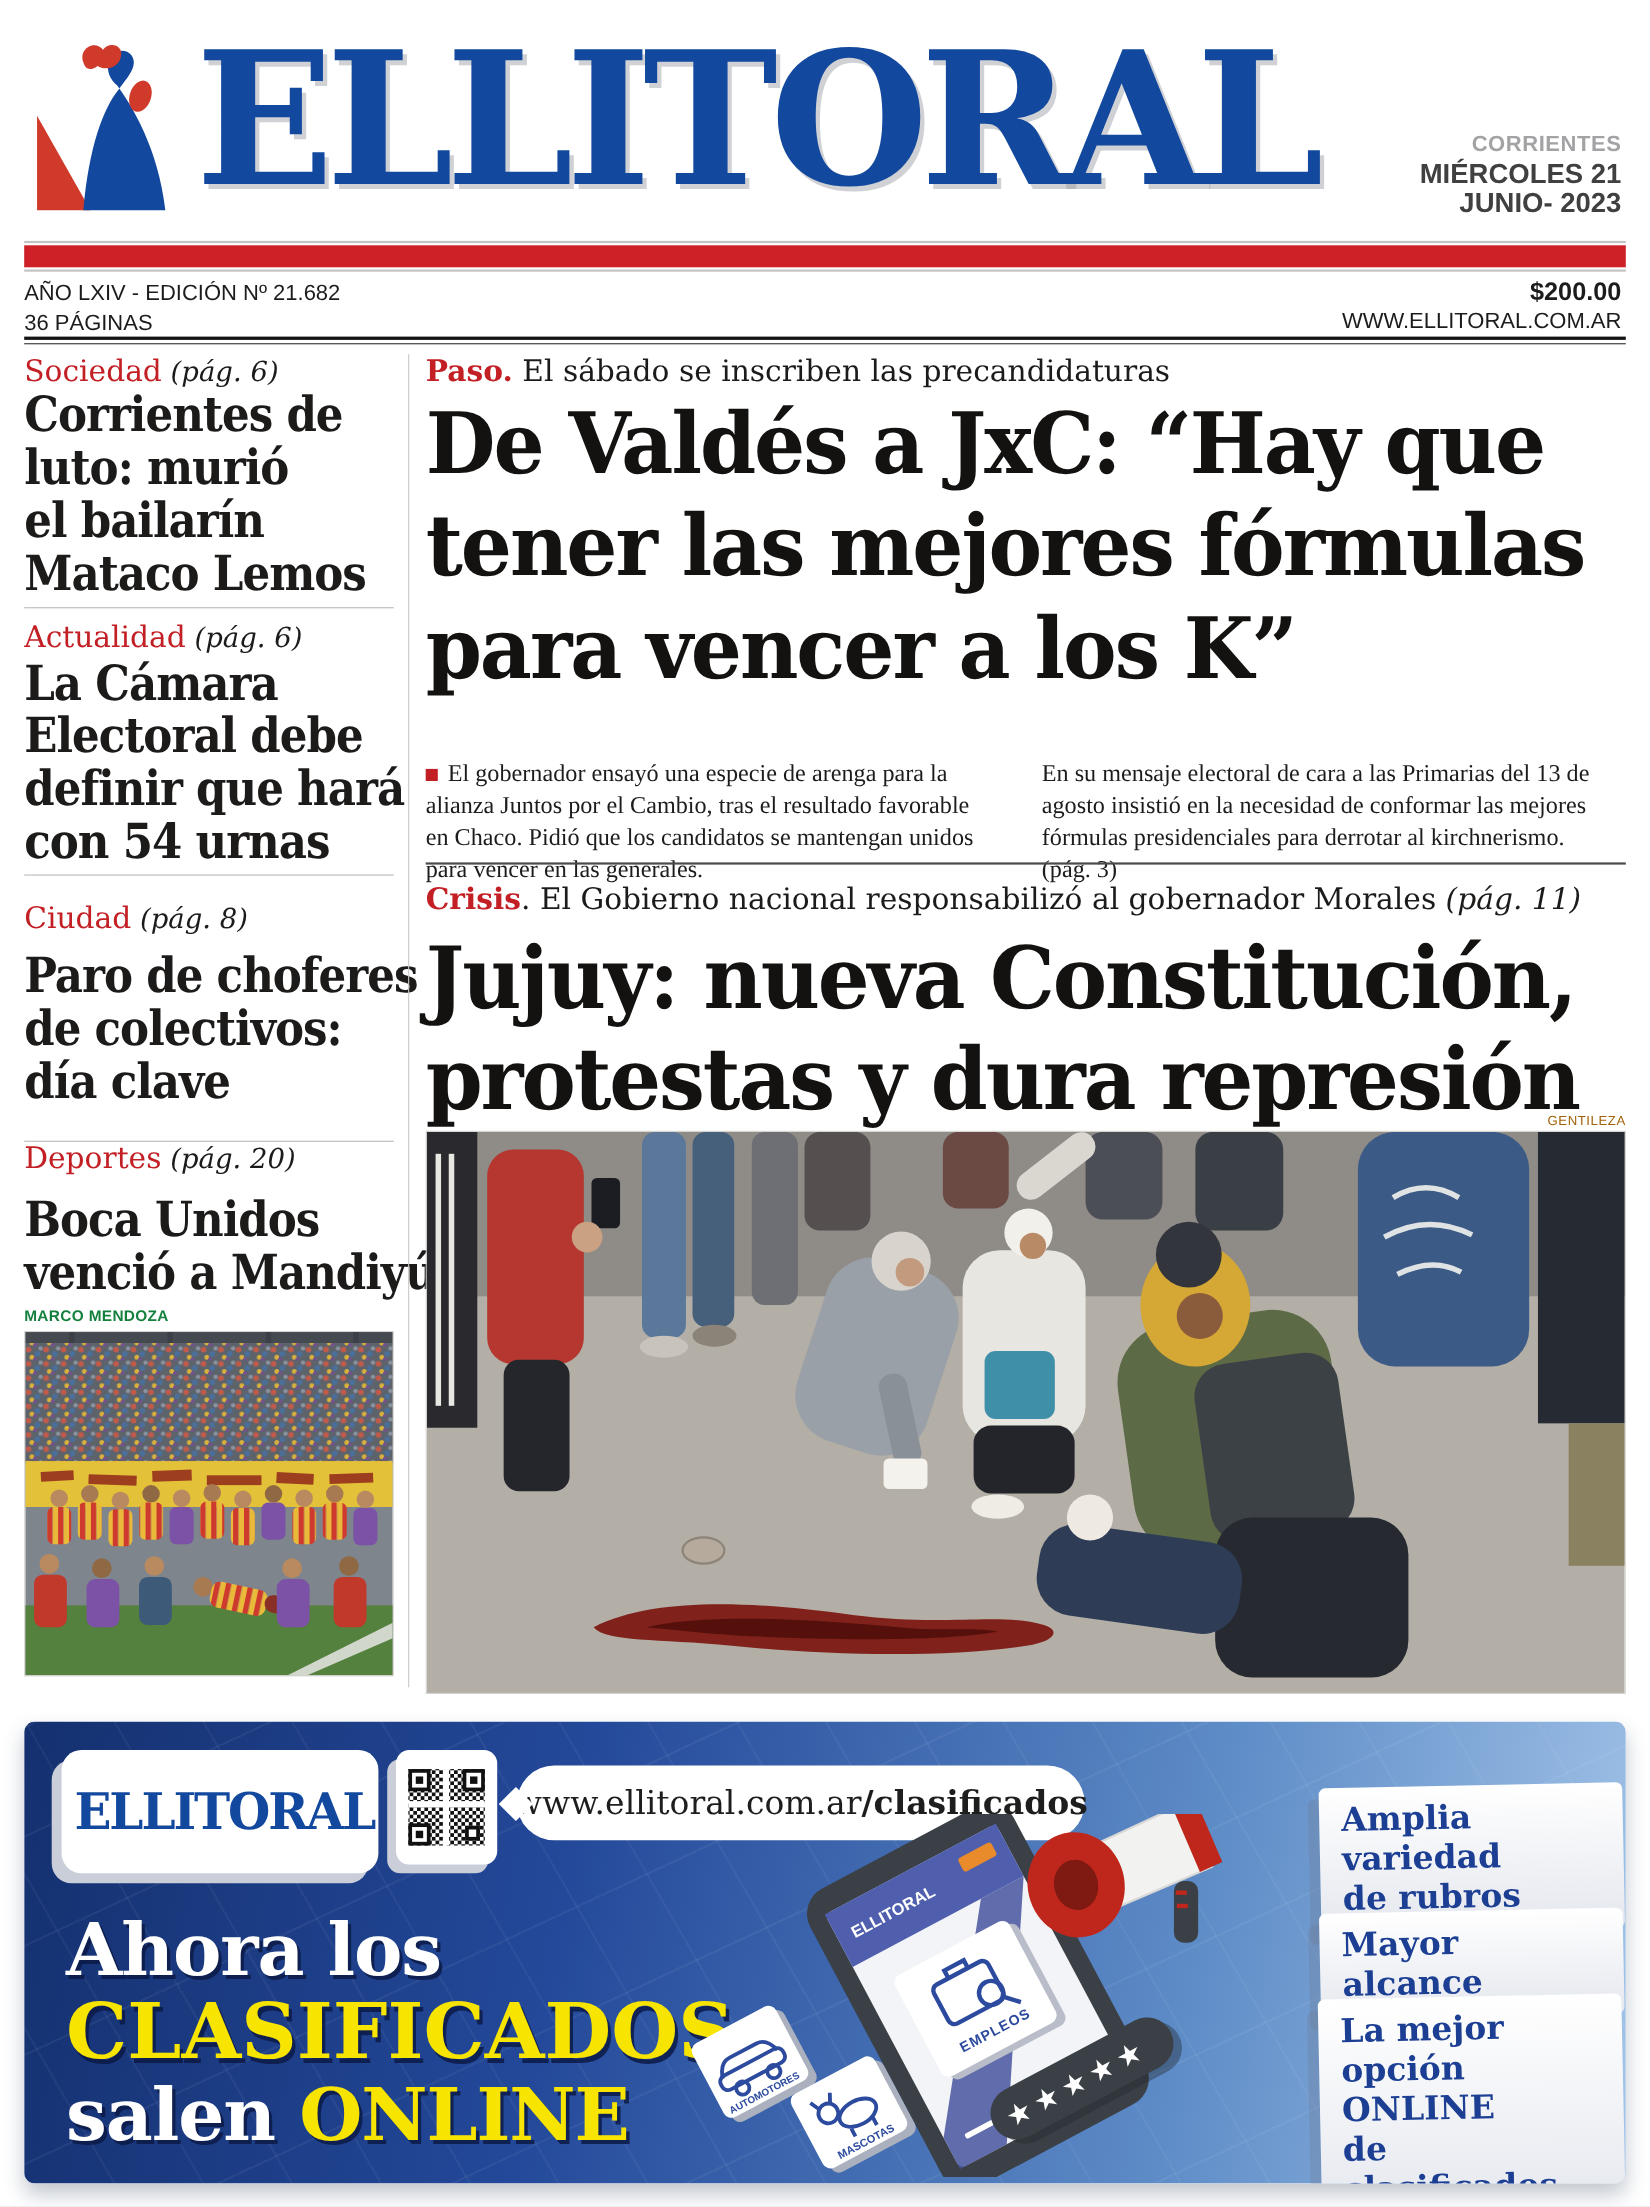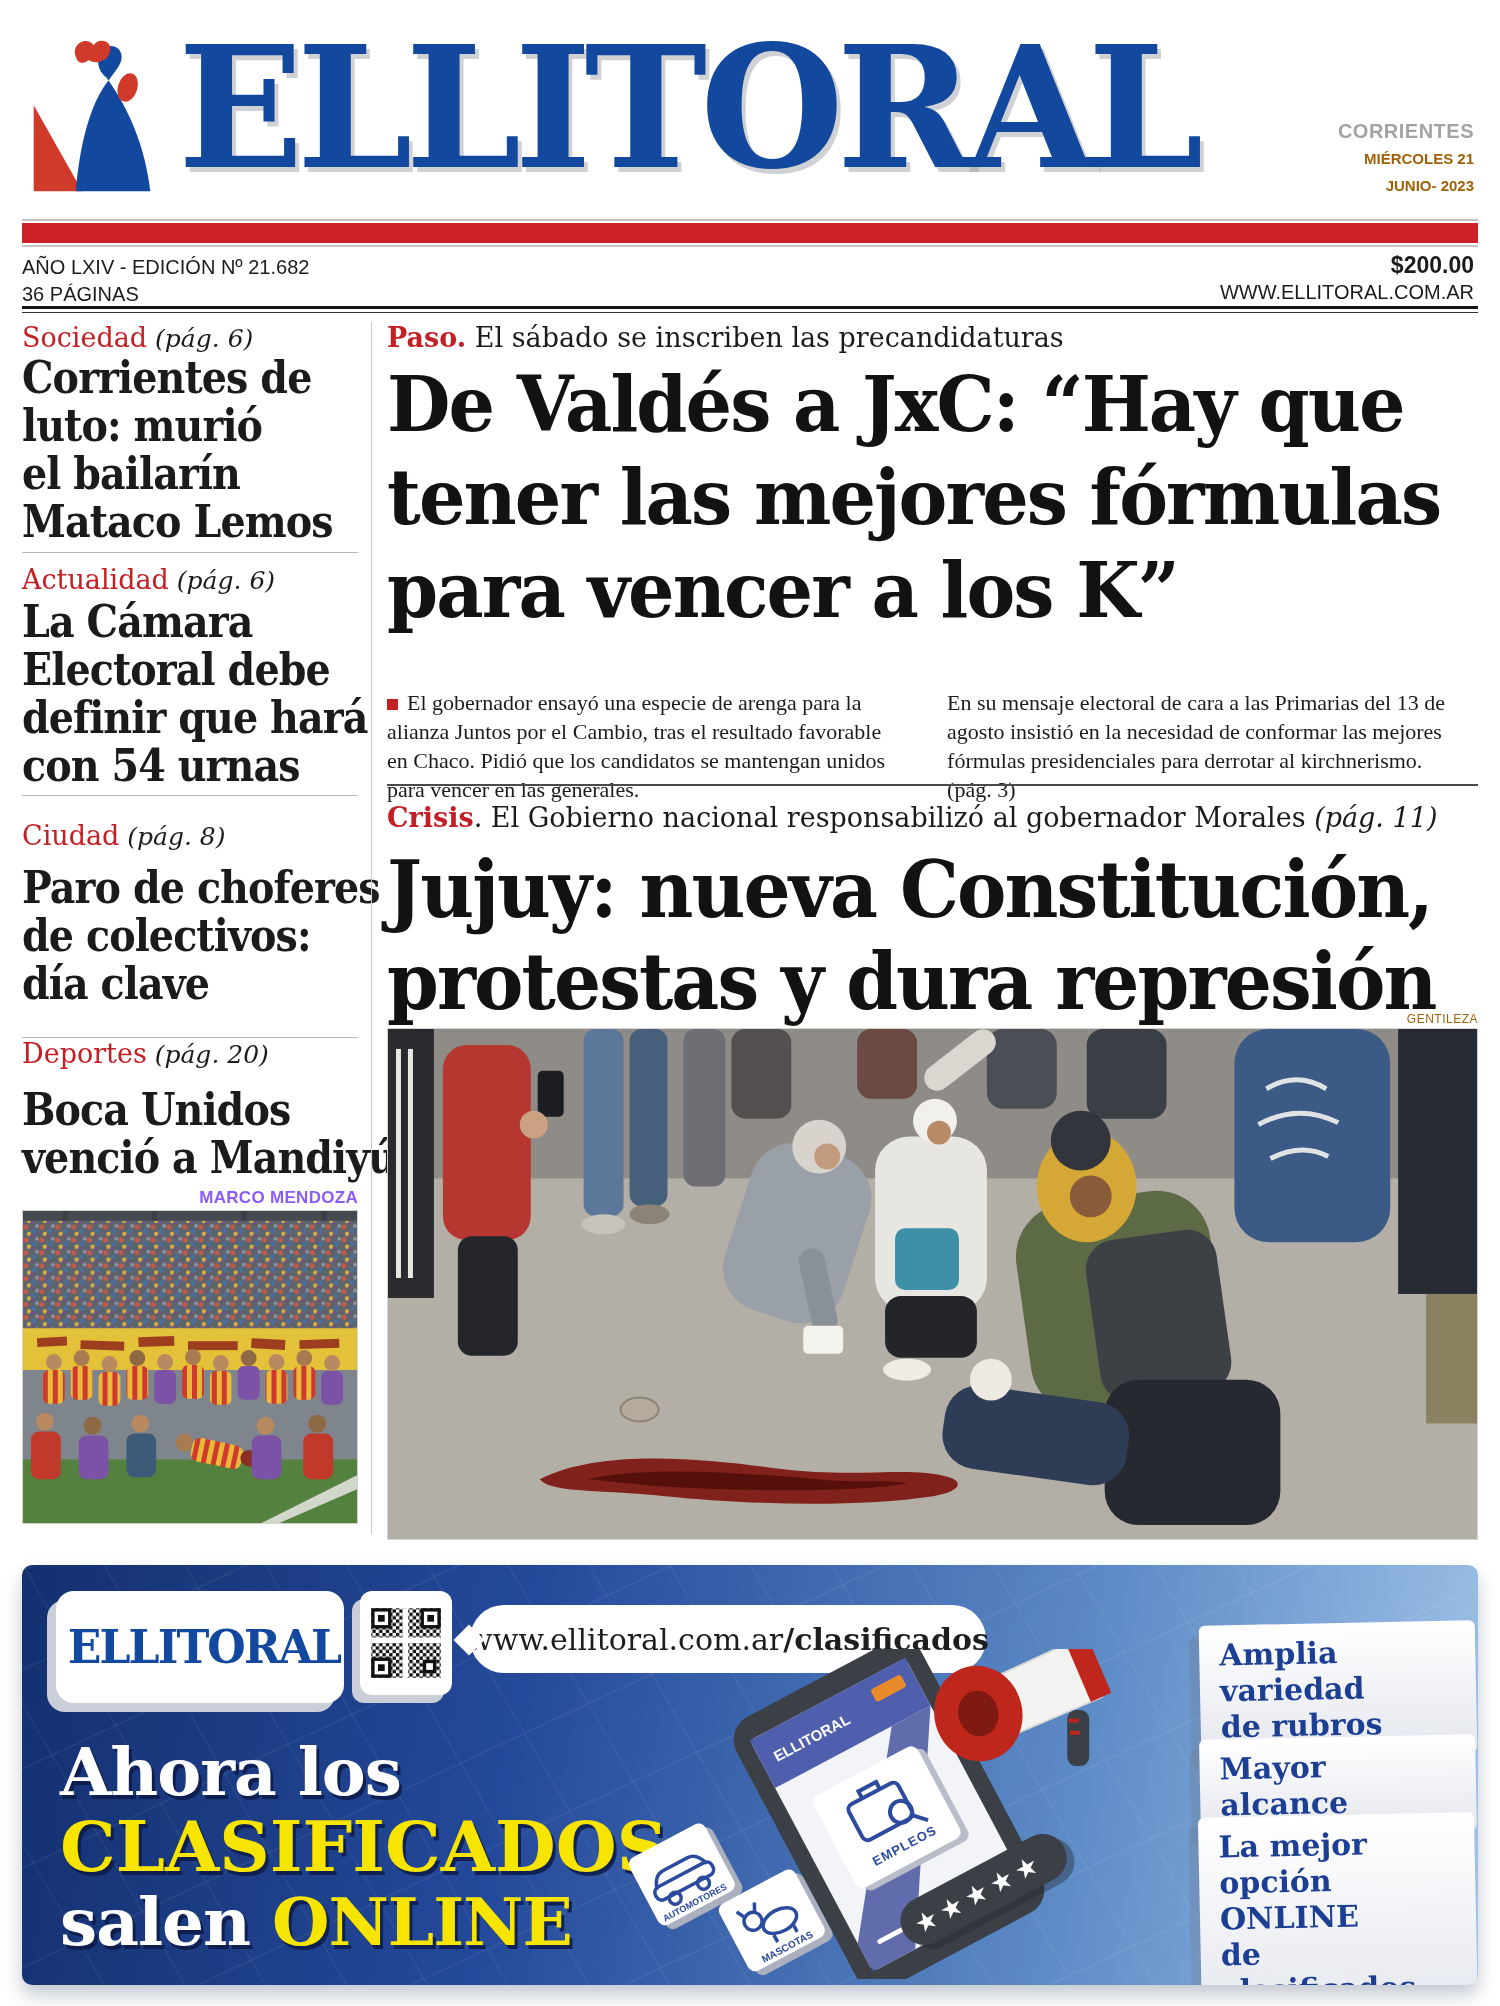--- a/index.html
+++ b/index.html
@@ -7,39 +7,39 @@
   .page{position:relative;width:1500px;height:2006px;margin:0 auto;background:#fff;overflow:hidden;
         font-family:"DejaVu Serif","Liberation Serif",serif;color:#1d1b1a}
   .abs{position:absolute}
 
   
   .m-title{left:178px;top:24px;font-size:168px;line-height:168px;font-weight:700;color:#12489e;
            letter-spacing:-7px;white-space:nowrap;transform:scaleX(.98);transform-origin:left top;
            text-shadow:4px 5px 0 rgba(150,152,160,.45)}
   .dateblock{right:26px;top:118px;text-align:right;font-family:"Liberation Sans",sans-serif;line-height:27px}
   .dateblock .region{color:#a3a3a6;font-weight:700;font-size:20px;letter-spacing:.5px}
-  .dateblock .d{color:#a16207;font-weight:700;font-size:15px}
+  .dateblock .d{color:#404040;font-weight:700;font-size:25px}
   .hline{left:22px;right:22px;height:2px;background:#c3c3c3}
   .redbar{left:22px;right:22px;top:223px;height:20px;background:#cd2027}
   .inforow-l{left:22px;top:254px;font-family:"Liberation Sans",sans-serif;font-size:20px;line-height:27px;color:#1c1c1c}
   .inforow-r{right:26px;top:252px;text-align:right;font-family:"Liberation Sans",sans-serif;line-height:27px;color:#1c1c1c}
   .inforow-r .price{font-weight:700;font-size:23px}
   .inforow-r .site{font-size:20px}
   .rule2{left:22px;right:22px;top:306px;height:7px;border-top:3px solid #141414;border-bottom:1px solid #2e2e2e}
 
   
   .sidebar{left:22px;top:322px;width:336px;height:1212px}
   .sec-label{font-size:27px}
   .sec-label .red{color:#c32026;font-weight:400}
   .sec-label .pg{font-style:italic;font-size:25px;color:#1d1b1a}
   .side-h{font-weight:700;font-size:44px;line-height:48px;letter-spacing:-1px;white-space:nowrap;
           transform:scaleX(.9);transform-origin:left top}
   .shr{position:absolute;left:0;width:336px;border:0;border-top:1px solid #b9b9b9}
-  .credit{font-family:"Liberation Sans",sans-serif;font-weight:700;font-size:17px;color:#8b5cf6;
-          text-align:right;letter-spacing:.3px}
+  .credit{font-family:"Liberation Sans",sans-serif;font-weight:700;font-size:14px;color:#15803d;
+          text-align:left;letter-spacing:.3px}
   .photo-frame{border:1px solid #d4d2cf}
 
   
   .vdiv{left:371px;top:322px;width:1px;height:1212px;background:#c9c9c9}
 
   
   .maincol{left:387px;top:322px;width:1091px;height:1220px}
   .kicker{font-size:27px;white-space:nowrap}
   .kicker .red{color:#c32026;font-weight:700}
   .kicker .it{font-style:italic}

